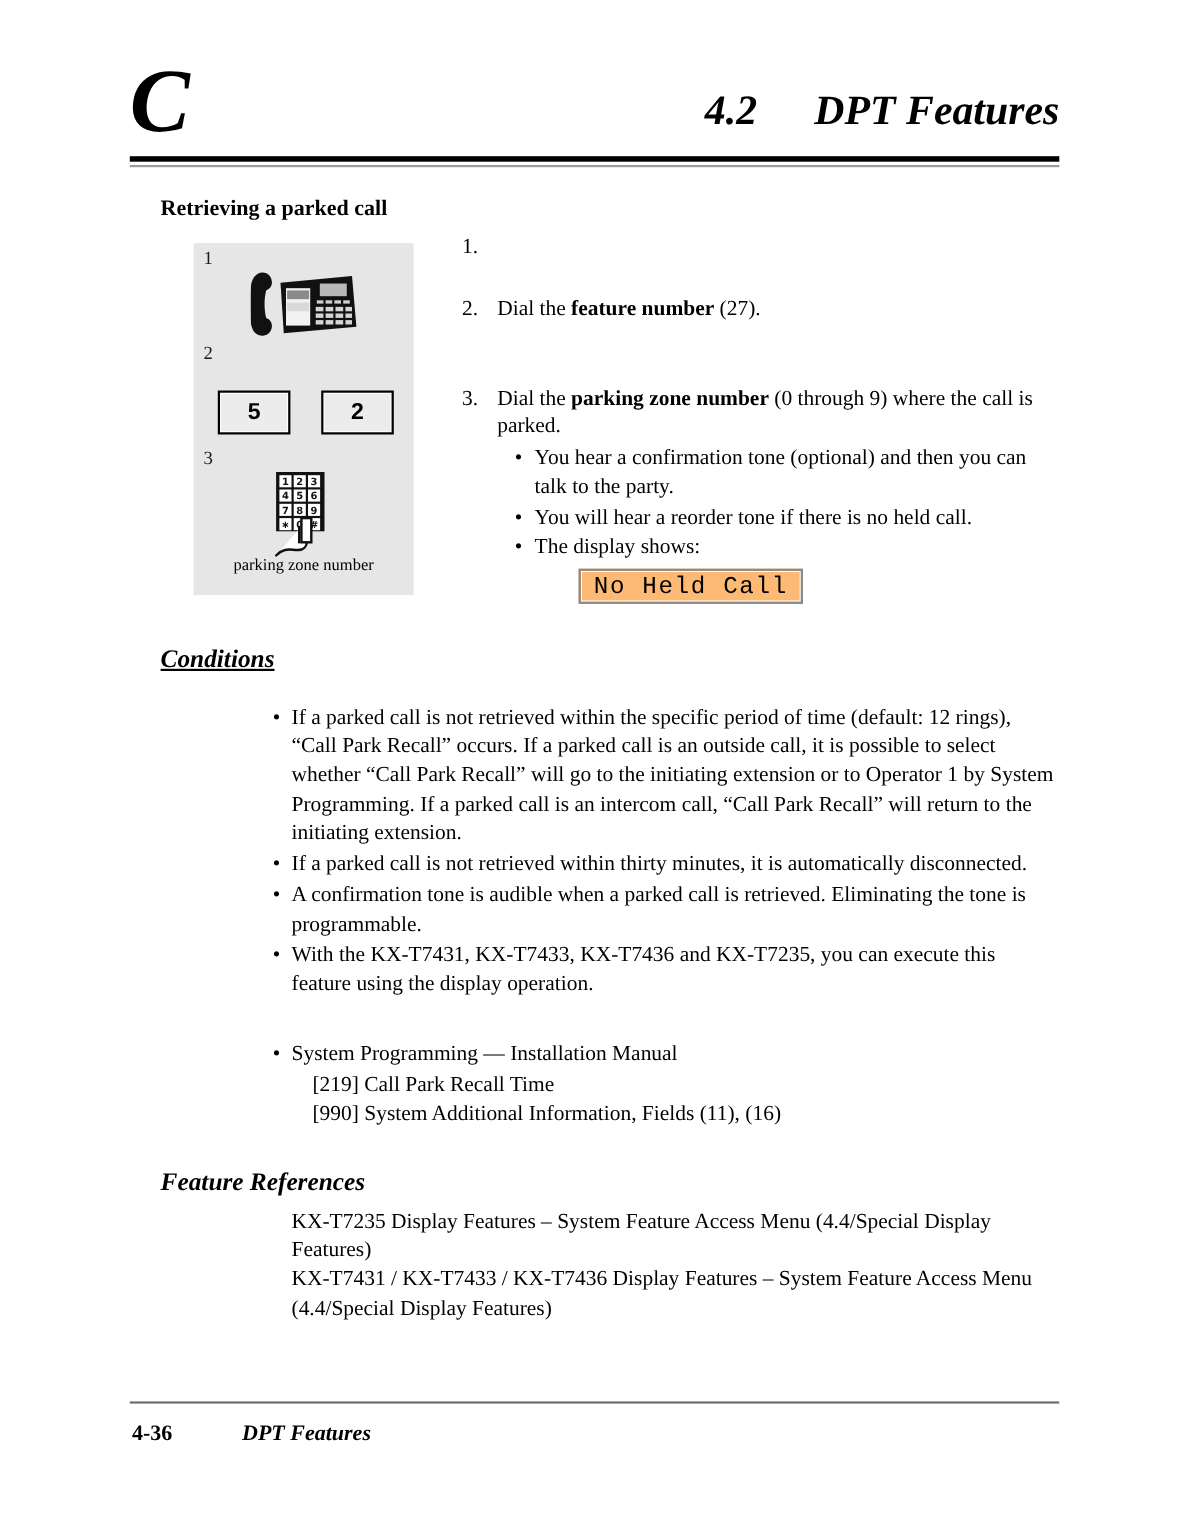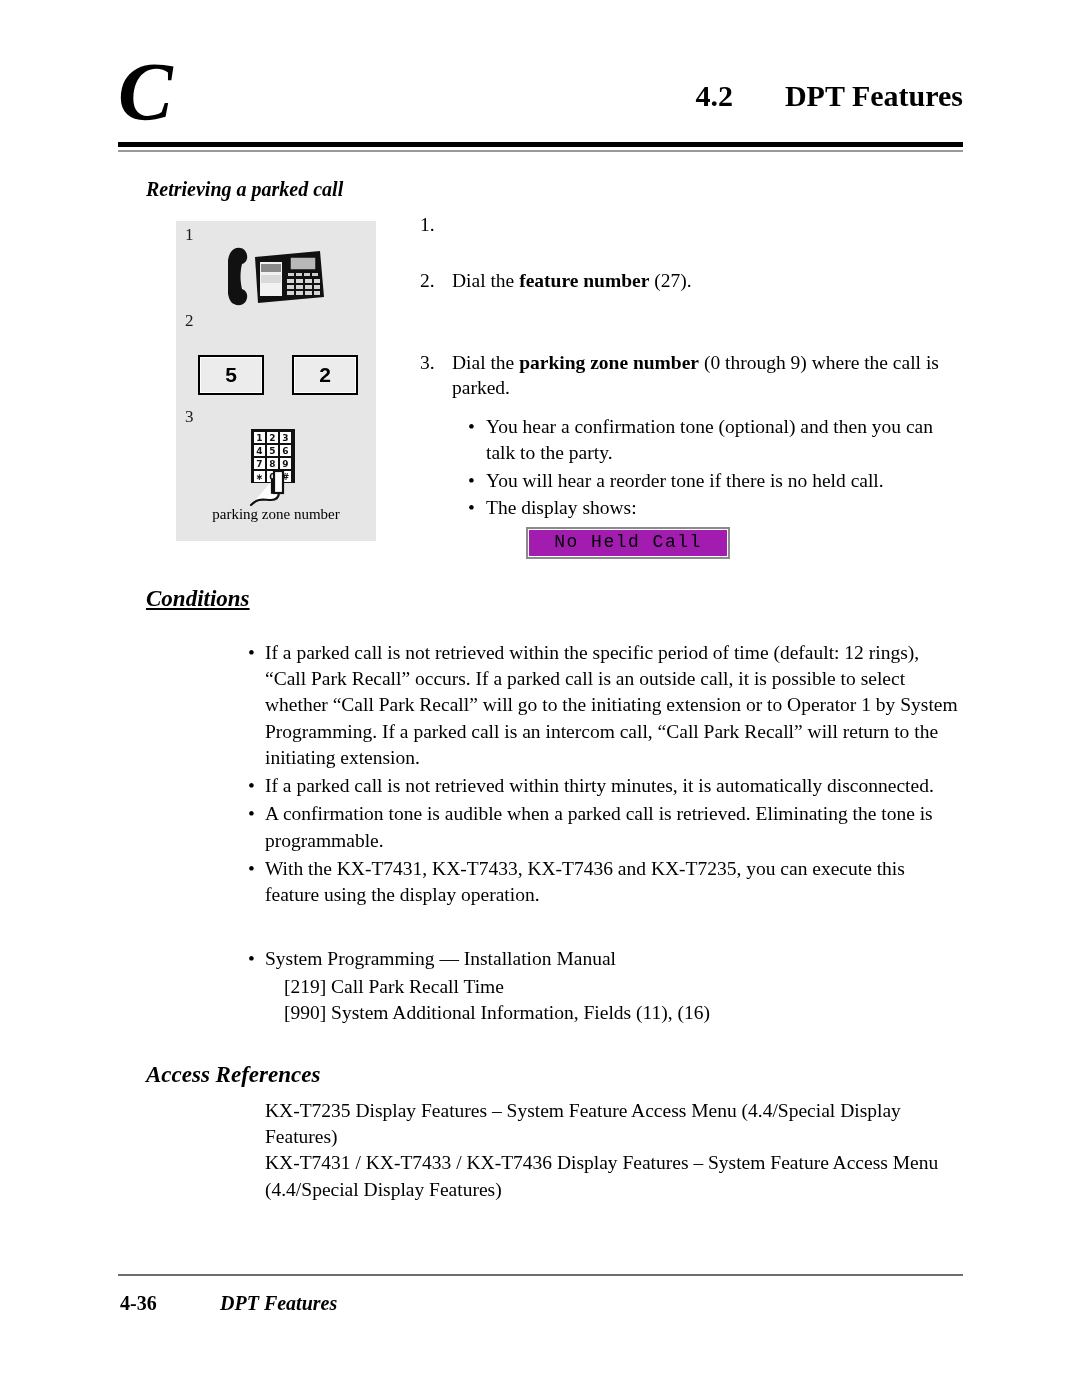--- a/index.html
+++ b/index.html
@@ -41,22 +41,23 @@
     font-family: "Liberation Serif", "DejaVu Serif", serif;
     line-height: 1;
     letter-spacing: -1px;
   }
   .header-right {
     position: absolute;
     right: 0;
     top: 24px;
     display: flex;
     align-items: baseline;
-    font-weight: bold;
-    font-size: 30px;
+    font-style: italic;
+    font-weight: bold;
+    font-size: 38px;
     text-align: right;
   }
   .header-num {
     margin-right: 52px;
   }
   .header-title { }
 
   .header-rule {
     position: absolute;
     left: 118px;
@@ -78,21 +79,20 @@
   .sec-heading {
     position: absolute;
     font-style: italic;
     font-weight: bold;
     font-size: 23px;
     left: 146px;
     white-space: nowrap;
   }
   .subsec-heading {
     position: absolute;
-    font-style: italic;
     font-weight: bold;
     font-size: 20px;
     left: 146px;
     white-space: nowrap;
   }
 
   
   .illus {
     position: absolute;
     left: 176px;
@@ -167,21 +167,21 @@
   .step-num {
     position: absolute;
     left: 0;
     top: 0;
     width: 26px;
     text-align: left;
   }
   .step b { font-weight: bold; }
 
   .substeps {
-    margin-top: 13px;
+    margin-top: 3px;
     padding-left: 14px;
   }
   .sub {
     position: relative;
     padding-left: 20px;
     font-size: 19.5px;
     line-height: 1.32;
     margin-top: 2px;
   }
   .sub:before {
@@ -189,28 +189,28 @@
     position: absolute;
     left: 2px;
     top: 0;
   }
 
   .display-box {
     margin-top: 6px;
     margin-left: 60px;
     width: 200px;
     height: 28px;
-    background: #a21caf;
+    background: #fdba74;
     border: 2px solid #8a8a8a;
     box-shadow: 0 0 0 1px #ffffff inset;
     display: flex;
     align-items: center;
     justify-content: center;
     font-family: "Liberation Mono", "DejaVu Sans Mono", monospace;
-    font-size: 18px;
+    font-size: 22px;
     letter-spacing: 1.5px;
   }
 
   
   .bullets {
     position: absolute;
     left: 248px;
     width: 710px;
   }
   .bullet {
@@ -410,21 +410,21 @@
     <div class="bullet">A confirmation tone is audible when a parked call is retrieved.  Eliminating the tone is programmable.</div>
     <div class="bullet">With the KX-T7431, KX-T7433, KX-T7436 and KX-T7235, you can execute this feature using the display operation.</div>
   </div>
 
   <div class="bullets" style="top:946px;">
     <div class="bullet">System Programming — Installation Manual</div>
     <div class="plain-line indent1">[219]  Call Park Recall Time</div>
     <div class="plain-line indent1">[990]  System Additional Information, Fields (11), (16)</div>
   </div>
 
-  <div class="sec-heading" style="top:1062px;">Access References</div>
+  <div class="sec-heading" style="top:1062px;">Feature References</div>
   <div class="reflist" style="top:1098px;">
     <div class="plain-line indent-hang">KX-T7235 Display Features – System Feature Access Menu (4.4/Special Display Features)</div>
     <div class="plain-line indent-hang">KX-T7431 / KX-T7433 / KX-T7436 Display Features – System Feature Access Menu (4.4/Special Display Features)</div>
   </div>
 
   <div class="footer-rule"></div>
   <div class="footer">
     <span class="footer-page">4-36</span>
     <span class="footer-title">DPT Features</span>
   </div>

